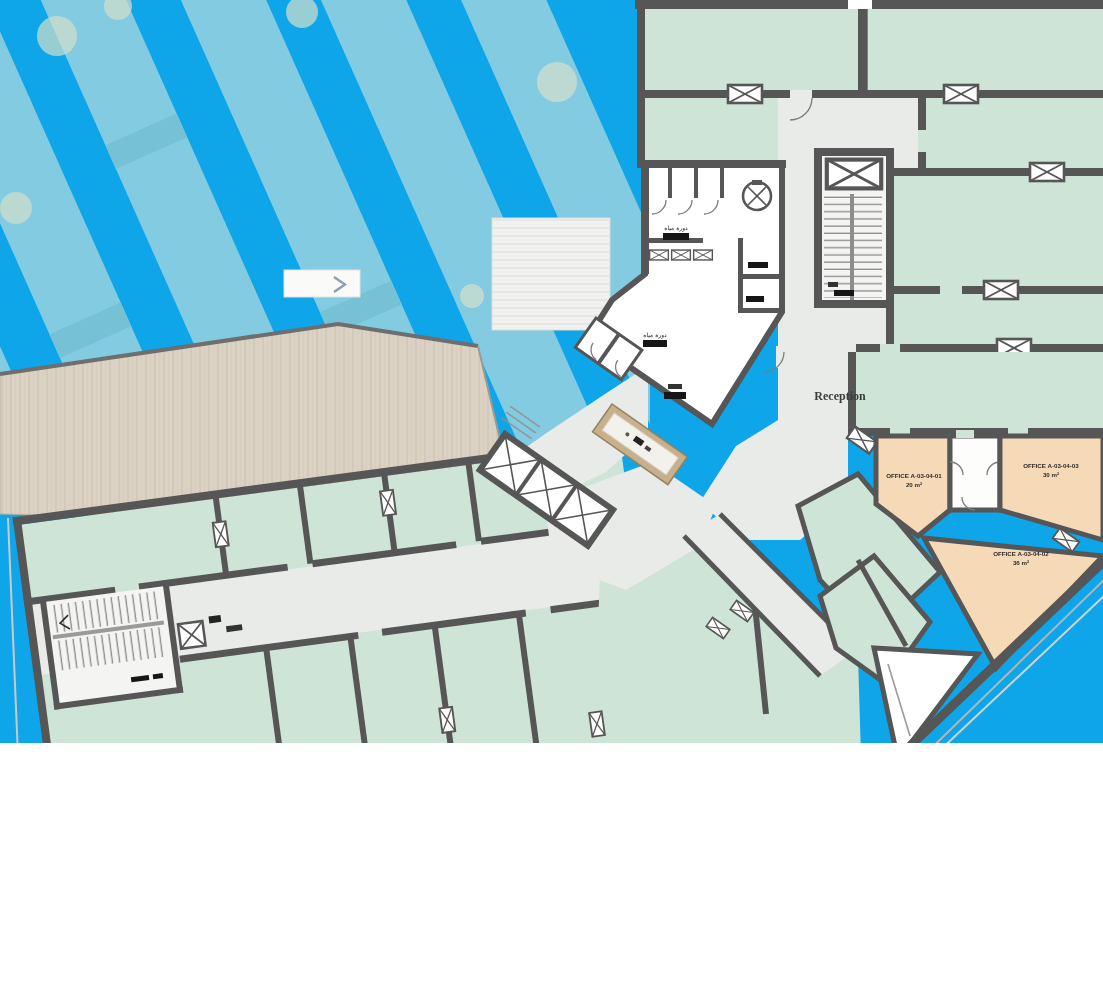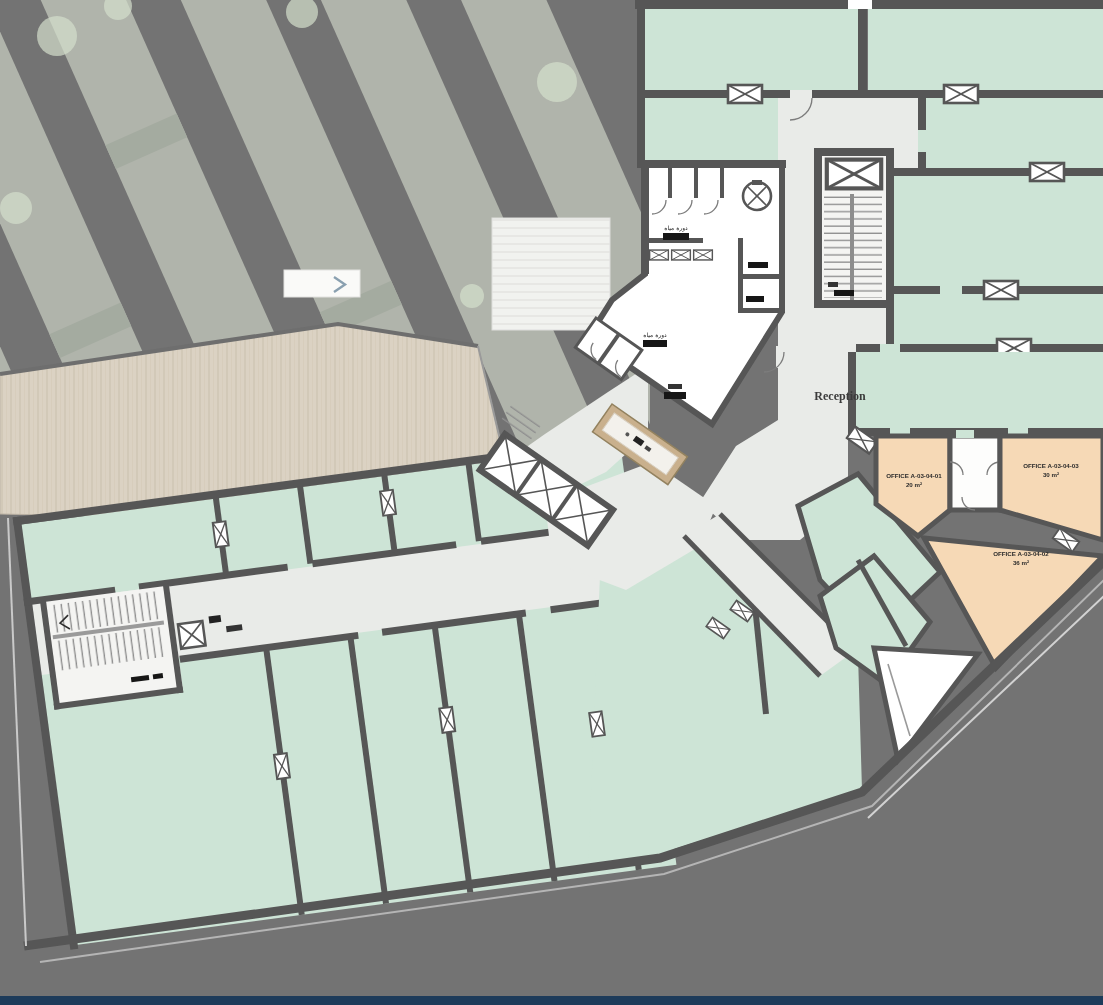--- a/index.html
+++ b/index.html
@@ -1,16 +1,16 @@
 <!DOCTYPE html>
 <html><head>
 <meta charset="utf-8">
 <style>
   html,body{margin:0;padding:0;background:#ffffff;font-family:"Liberation Sans",sans-serif;}
-  .stage{position:relative;width:1103px;height:1005px;background:#737373;overflow:hidden;}
+  .stage{position:relative;width:1103px;height:743px;background:#0ea5e9;overflow:hidden;}
   svg{position:absolute;left:0;top:0;}
   .room{fill:#cde4d6;}
   .marble{fill:#e9ebe8;}
   .peach{fill:#f6d9b6;}
   .wall{fill:#565656;}
   .wline{stroke:#565656;fill:none;}
   .door{stroke:#7c7c7c;stroke-width:1.3;fill:none;}
   .tag{fill:#161616;}
   .lbl-office{font-family:"Liberation Sans",sans-serif;font-size:6.2px;font-weight:bold;fill:#2a2a2a;text-anchor:middle;}
   .lbl-wc{font-family:"DejaVu Sans",sans-serif;font-size:6px;fill:#222;text-anchor:middle;}

